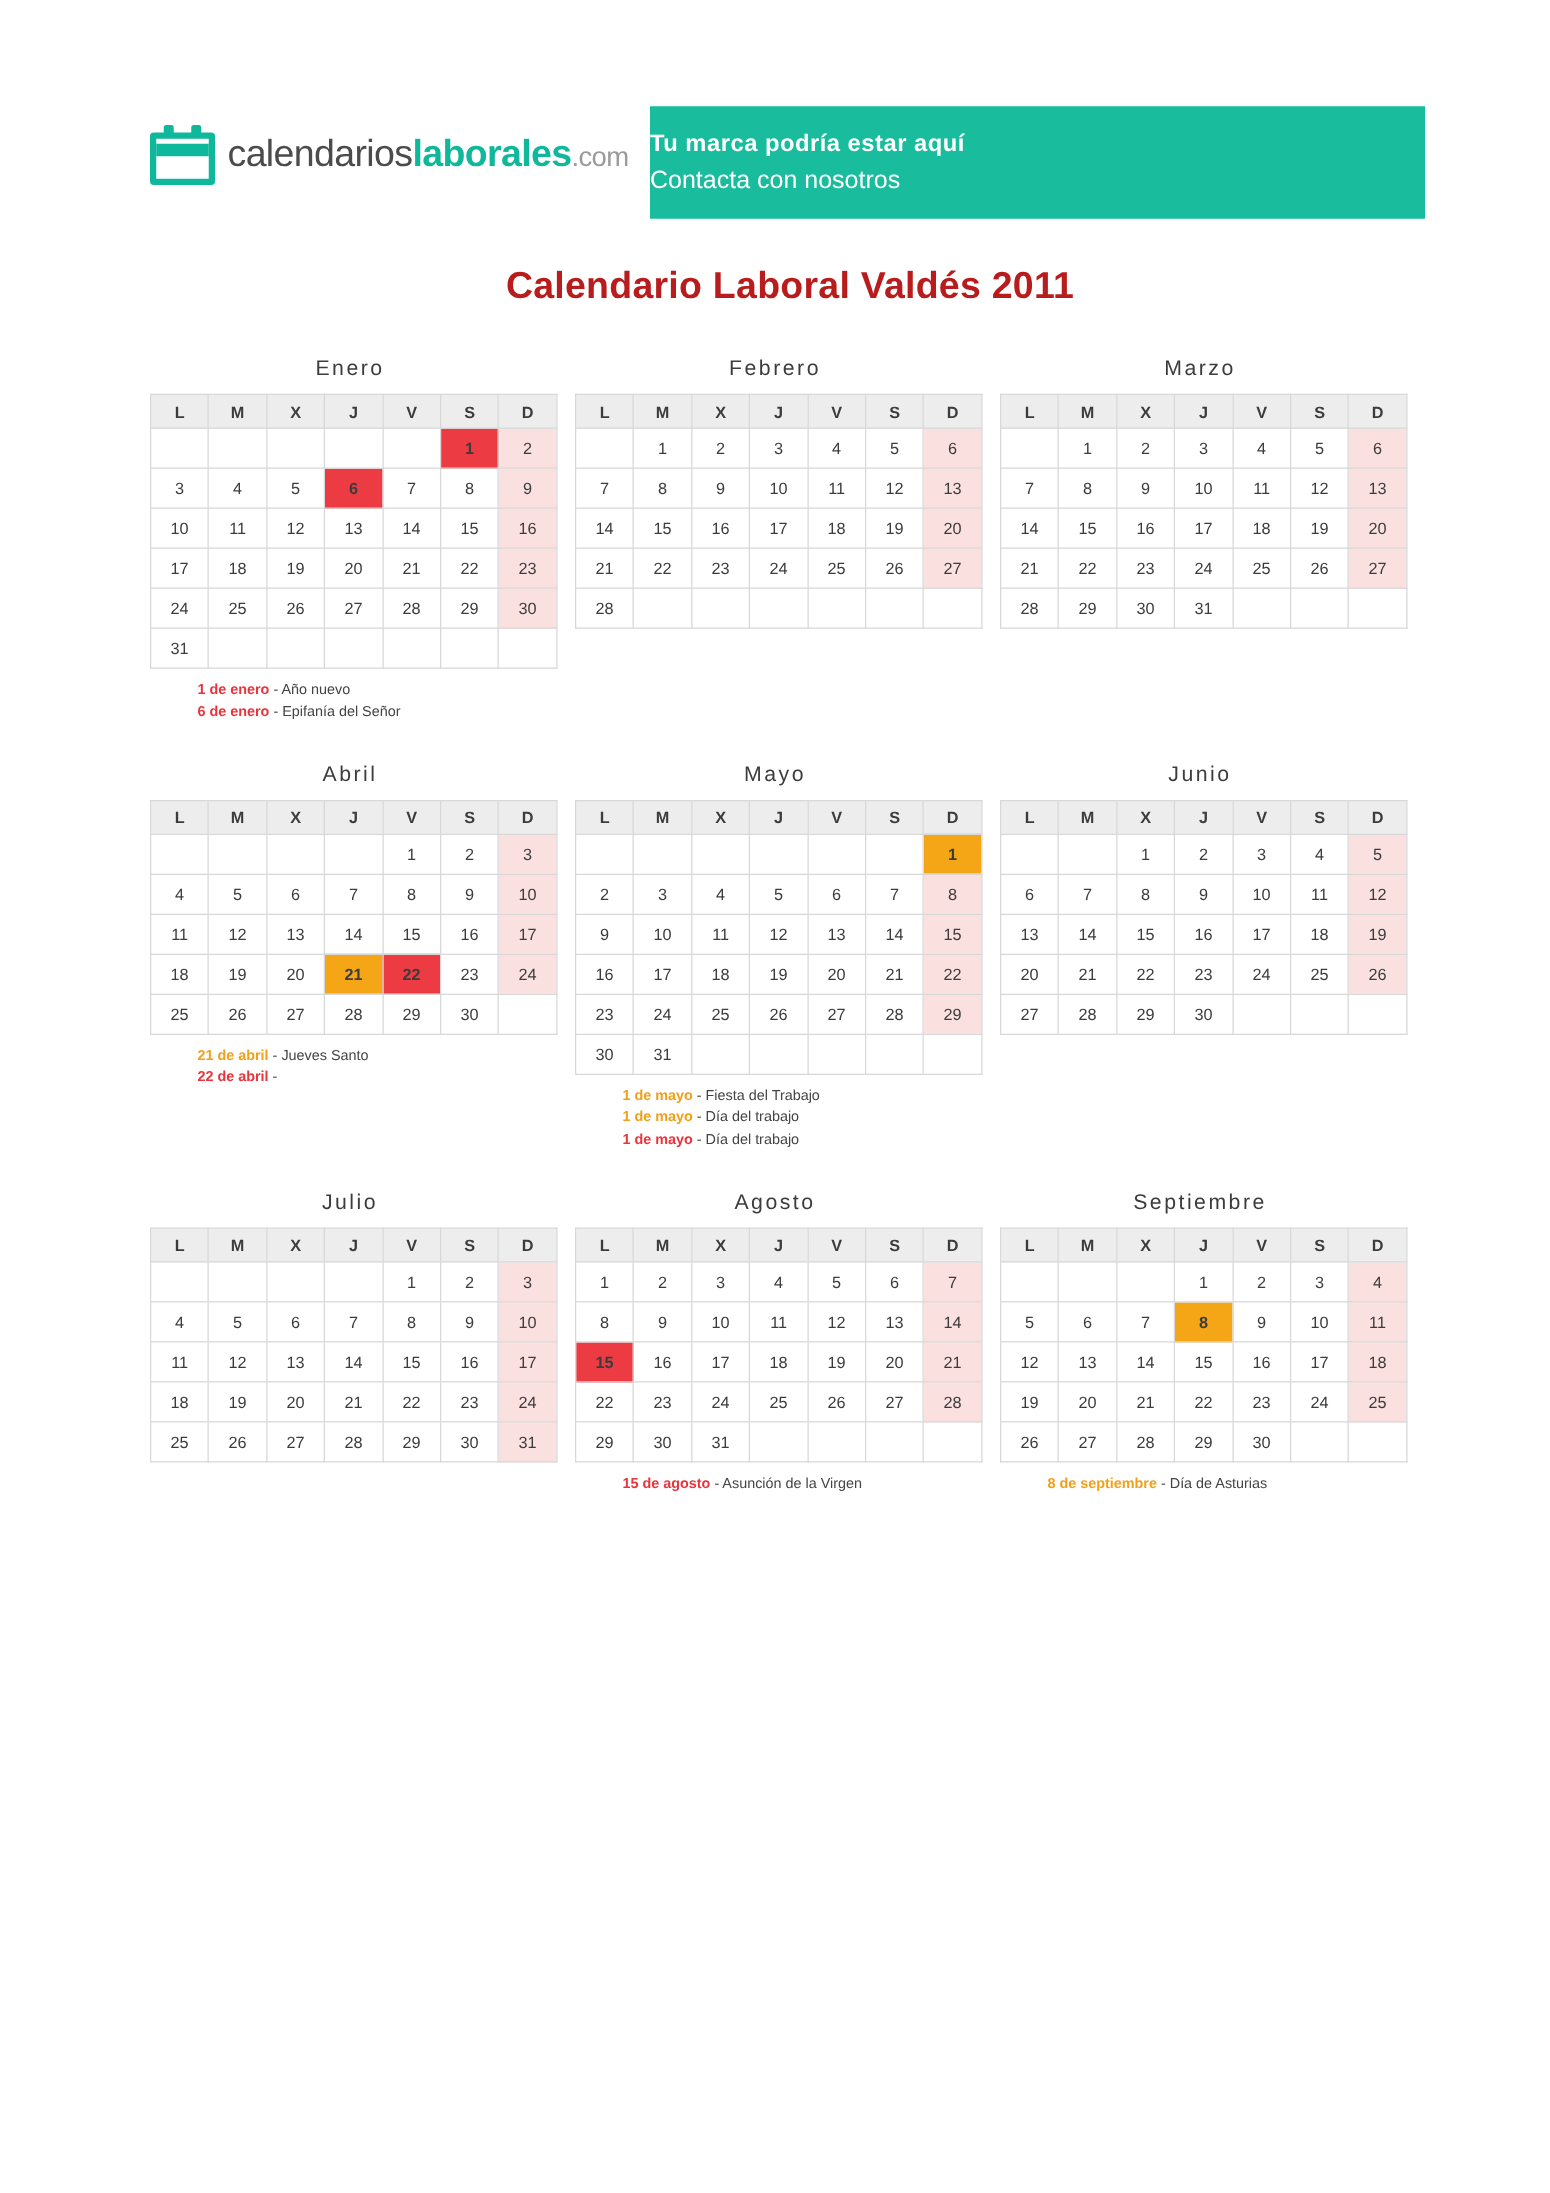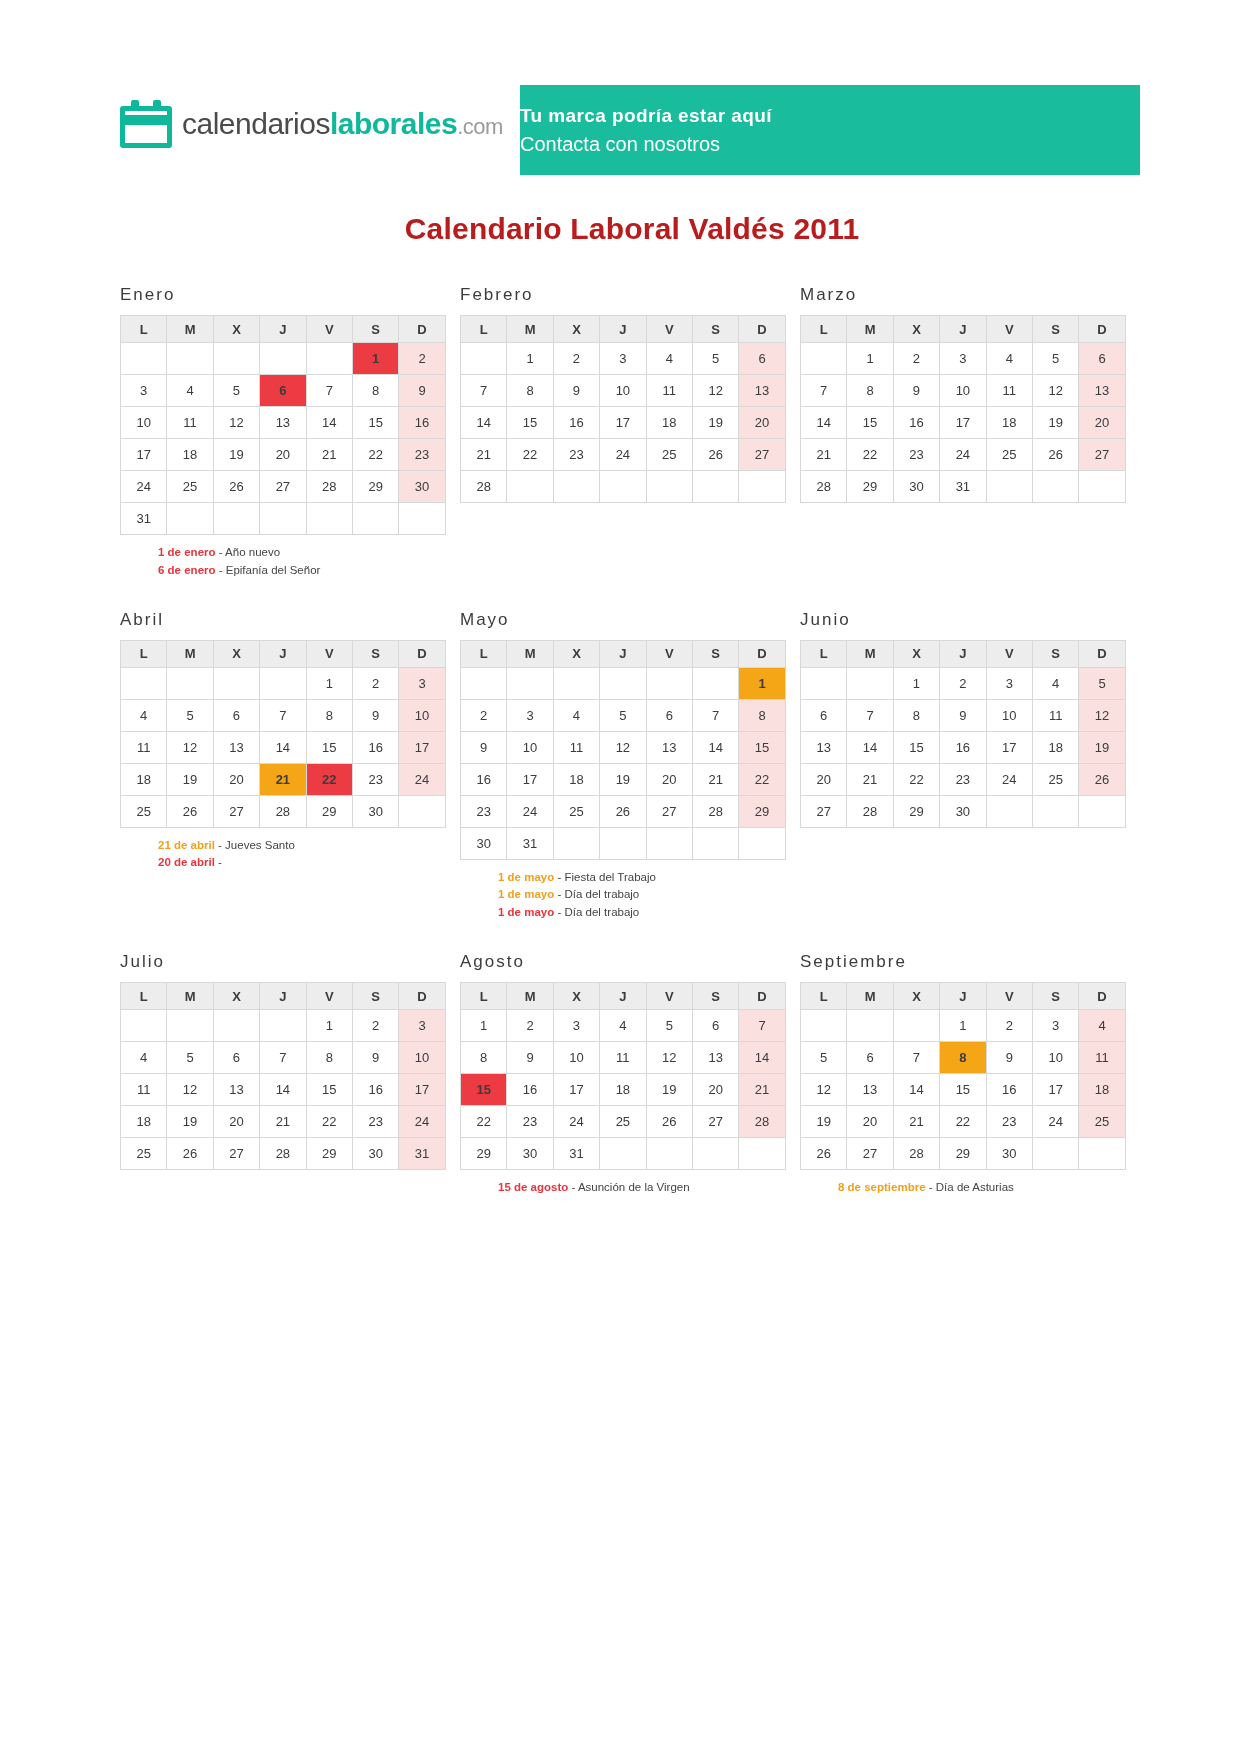--- a/index.html
+++ b/index.html
@@ -123,21 +123,21 @@
     display: flex;
     gap: 0;
   }
   .col {
     width: 320px;
     margin-right: 20px;
   }
   .col:last-child { margin-right: 0; }
 
   .month-name {
-    text-align: left;
+    text-align: center;
     font-size: 17px;
     color: #3c3c3c;
     letter-spacing: 2px;
     margin-bottom: 10px;
     font-weight: normal;
   }
   table.cal {
     border-collapse: collapse;
     width: 318px;
     table-layout: fixed;
@@ -472,21 +472,21 @@
                 <td>27</td>
                 <td>28</td>
                 <td>29</td>
                 <td>30</td>
                 <td class="empty">&nbsp;</td>
               </tr>
             </tbody>
           </table>
           <div class="notes">
             <div><span class="d-orange">21 de abril</span><span class="desc"> - Jueves Santo</span></div>
-            <div><span class="d-red">20 de abril</span><span class="desc"> - </span></div>
+            <div><span class="d-red">22 de abril</span><span class="desc"> - </span></div>
           </div>
         </div>
         <div class="col">
           <div class="month-name">Mayo</div>
           <table class="cal">
             <thead>
               <tr>
                 <th>L</th>
                 <th>M</th>
                 <th>X</th>

